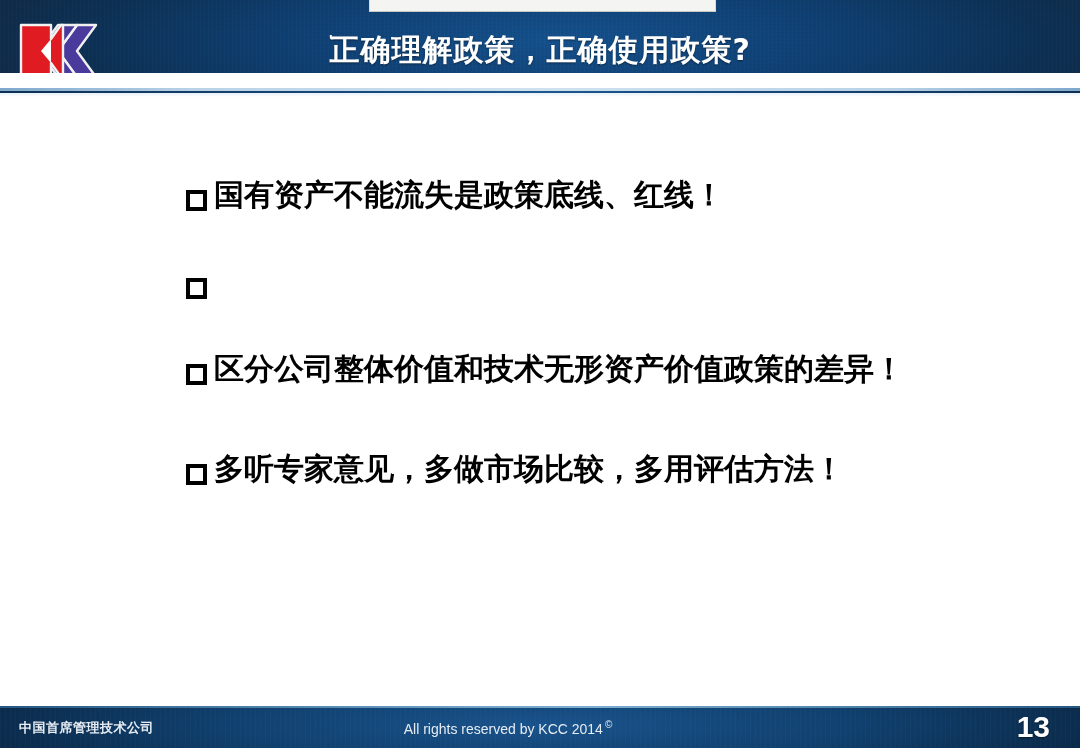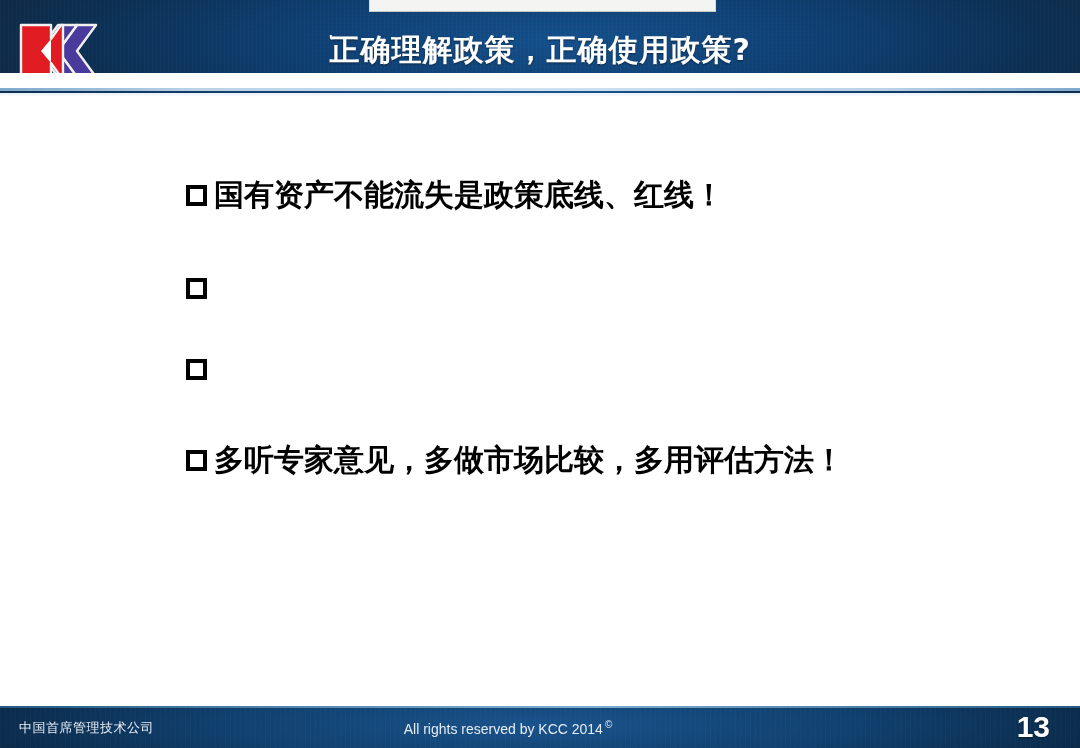--- a/index.html
+++ b/index.html
@@ -107,21 +107,21 @@
 
   .bullets {
     position:absolute;
     left:186px;
     top:78px;
     width:860px;
   }
 
   .bullet {
     display:flex;
-    align-items:flex-start;
+    align-items:center;
     color:#000000;
     font-family:"DejaVu Sans","Liberation Sans", sans-serif;
     font-size:30px;
     font-weight:bold;
     line-height:40px;
     white-space:nowrap;
   }
 
   .bullet-mark {
     flex:0 0 auto;
@@ -162,20 +162,21 @@
   }
 
   .footer-left {
     position:absolute;
     left:19px; top:13px;
     color:#e9eef4;
     font-family:"DejaVu Sans","Liberation Sans", sans-serif;
     font-size:13px;
     letter-spacing:0.5px;
     white-space:nowrap;
+    font-weight:bold;
   }
   .footer-center {
     position:absolute;
     left:0; top:13px;
     width:1016px;
     text-align:center;
     color:#e6ecf3;
     font-family:"Liberation Sans", sans-serif;
     font-size:14px;
     white-space:nowrap;
@@ -239,20 +240,21 @@
       <div class="gap-1"></div>
 
       <div class="bullet">
         <span class="bullet-mark"></span>
       </div>
 
       <div class="gap-2"></div>
 
       <div class="bullet">
         <span class="bullet-mark"></span>
+        <span class="bullet-text">区分公司整体价值和技术无形资产价值政策的差异！</span>
       </div>
 
       <div class="gap-3"></div>
 
       <div class="bullet">
         <span class="bullet-mark"></span>
         <span class="bullet-text">多听专家意见，多做市场比较，多用评估方法！</span>
       </div>
 
     </div>

